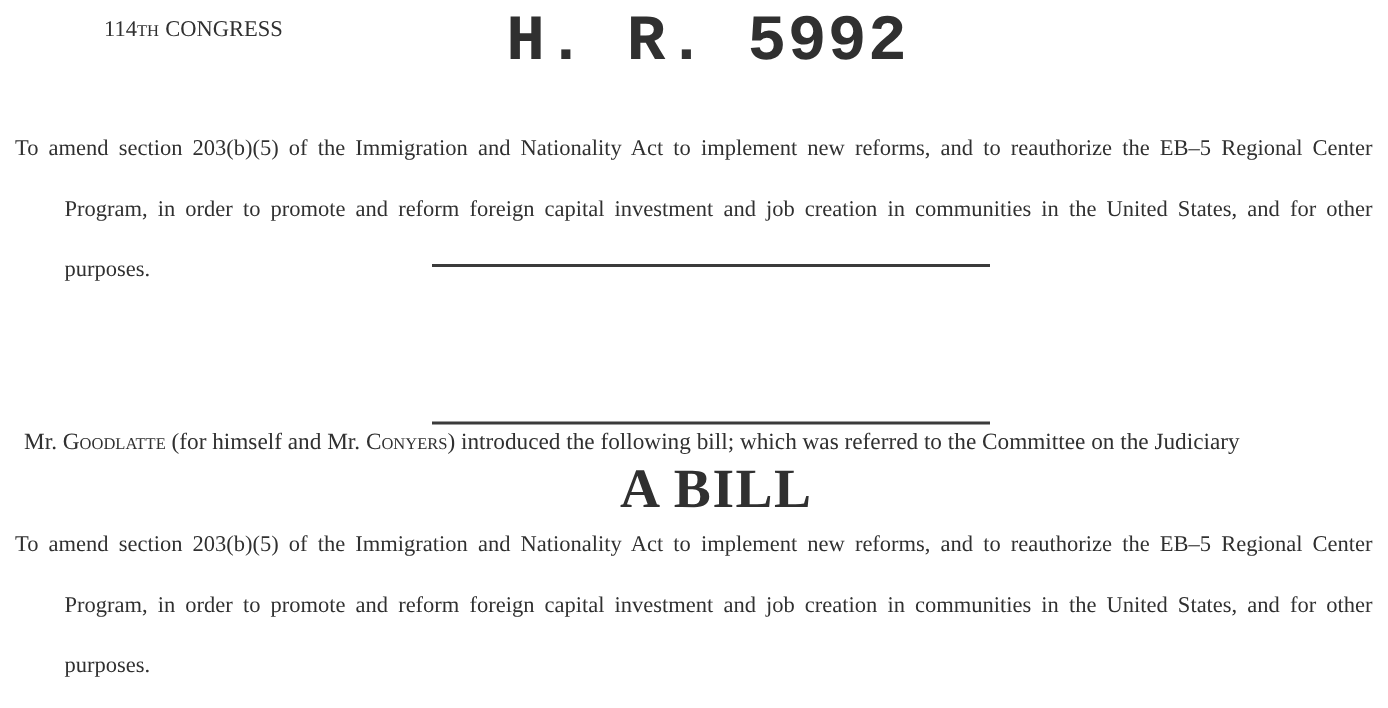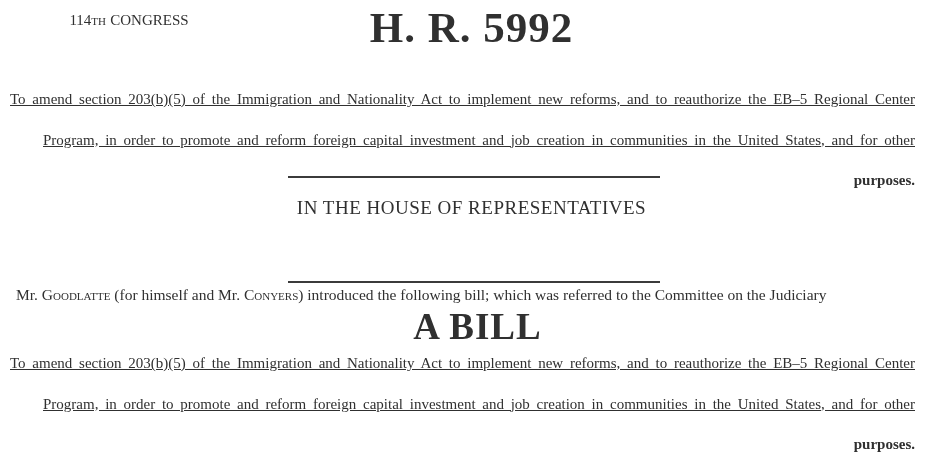--- a/index.html
+++ b/index.html
@@ -36,39 +36,39 @@
   .bill-number {
     position: absolute;
     left: 0; right: 0;
     top: 4px;
     padding-left: 18px;
     text-align: center;
     font-size: 43px;
     font-weight: bold;
     letter-spacing: 1px;
     line-height: 1.1;
+    font-family: Liberation Mono, monospace;
   }
 
   
   .preamble {
     position: absolute;
     left: 10px;
     width: 905px;
     font-size: 15px;
     line-height: 23.5px;
   }
   .preamble-1 { top: 88px; }
   .preamble-2 { top: 352px; }
   .pline-just {
     text-align: justify;
     text-align-last: justify;
-    text-decoration: underline;
   }
   .pline-indent { padding-left: 33px; margin-top: 17px; }
-  .pline-left { text-align: right; font-weight: bold; }
+  .pline-left { text-align: left; }
 
   
   .rule {
     position: absolute;
     left: 288px;
     width: 372px;
     height: 0;
     border-top: 2px solid #3b3b3b;
   }
   .rule-1 { top: 176px; }
@@ -144,21 +144,20 @@
   <div class="bill-number">H. R. 5992</div>
 
   <div class="preamble preamble-1">
     <div class="pline-just">To amend section 203(b)(5) of the Immigration and Nationality Act to implement new reforms, and to reauthorize the EB–5 Regional Center</div>
     <div class="pline-just pline-indent">Program, in order to promote and reform foreign capital investment and job creation in communities in the United States, and for other</div>
     <div class="pline-left pline-indent">purposes.</div>
   </div>
 
   <div class="rule rule-1"></div>
 
-  <div class="chamber-heading">IN THE HOUSE OF REPRESENTATIVES</div>
 
 
   <div class="sponsor-line">
     <span class="gap-r">Mr.</span><span class="sc-name">Goodlatte</span><span class="gap-l gap-r">(for himself and Mr.</span><span class="sc-name">Conyers</span><span>) introduced the following bill; which was referred to the Committee on the Judiciary</span>
   </div>
 
   <div class="rule rule-2"></div>
 
   <div class="bill-heading">A BILL</div>
 

